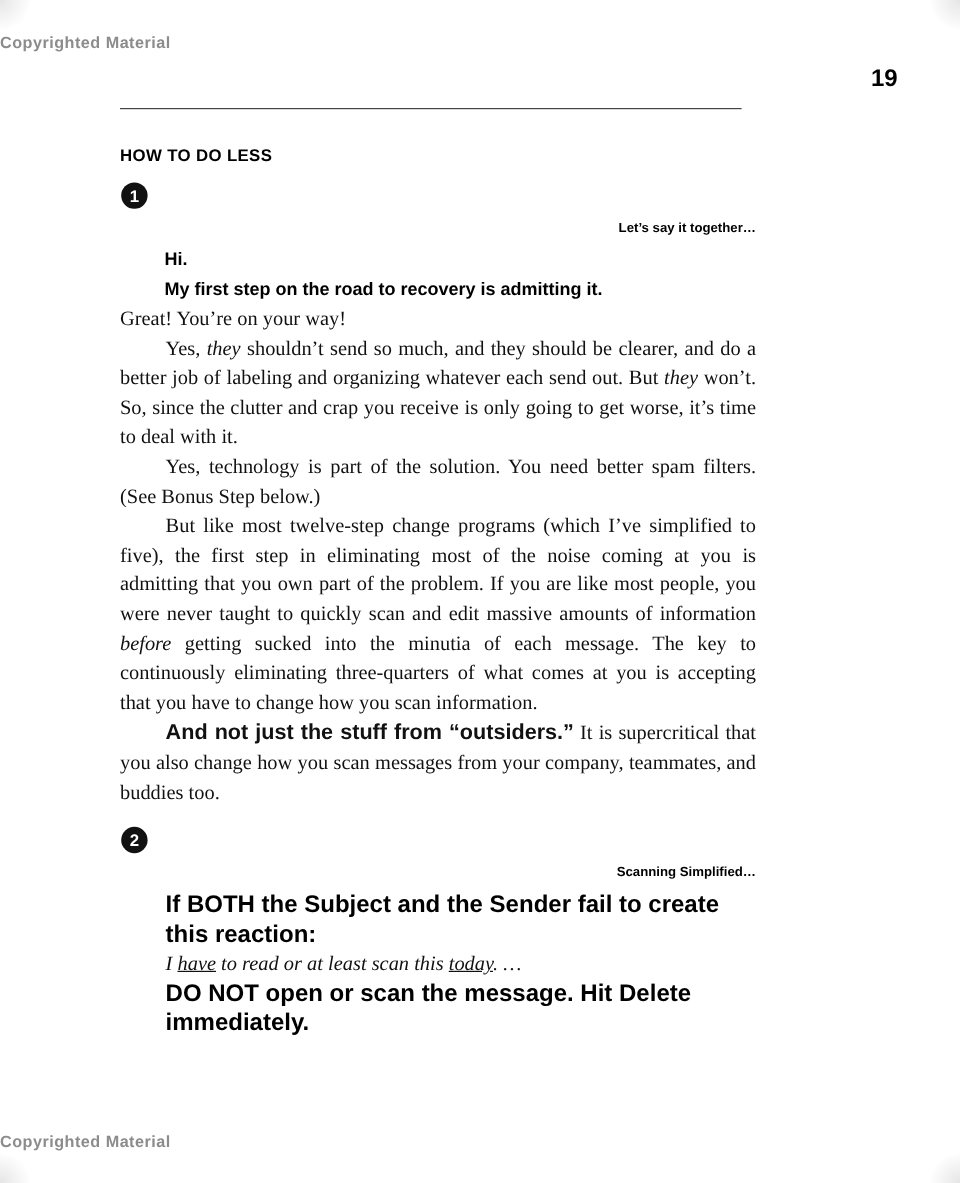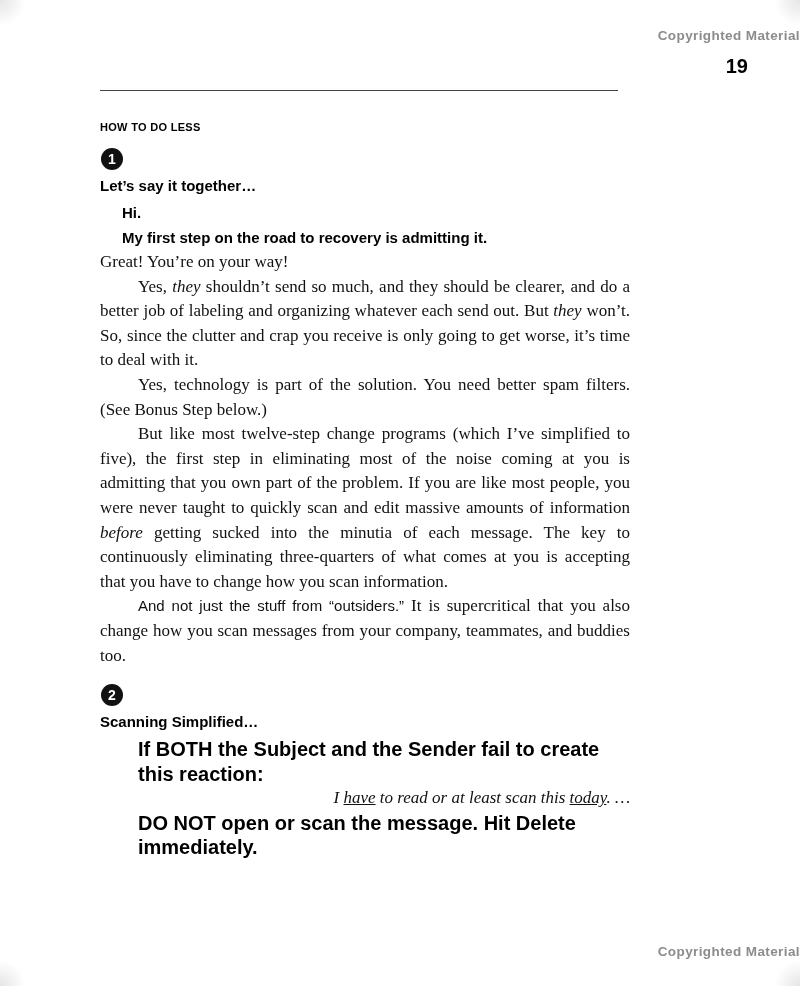--- a/index.html
+++ b/index.html
@@ -15,21 +15,21 @@
     position: absolute; inset: 0;
     background:
       radial-gradient(circle at 0 0, rgba(0,0,0,0.10), rgba(0,0,0,0) 26px),
       radial-gradient(circle at 800px 0, rgba(0,0,0,0.10), rgba(0,0,0,0) 26px),
       radial-gradient(circle at 0 986px, rgba(0,0,0,0.10), rgba(0,0,0,0) 26px),
       radial-gradient(circle at 800px 986px, rgba(0,0,0,0.10), rgba(0,0,0,0) 26px),
       #ffffff;
   }
   .watermark {
     position: absolute; left: 0; width: 100%;
-    text-align: right;
+    text-align: left;
     font-weight: bold; font-size: 13.5px; letter-spacing: 0.4px;
     color: #8c8c8c;
   }
   .watermark.top { top: 28px; }
   .watermark.bottom { top: 944px; }
 
   .header-title {
     position: absolute; top: 57px; left: 100px; width: 518px;
     text-align: right; font-size: 13.5px; color: #000;
   }
@@ -39,59 +39,59 @@
   }
   .header-rule {
     position: absolute; top: 90px; left: 100px; width: 518px;
     border: 0; border-top: 1.2px solid #444; margin: 0;
   }
 
   .content {
     position: absolute; top: 121px; left: 100px; width: 530px;
   }
   .section-heading {
-    font-size: 11px; font-weight: bold; letter-spacing: 0.3px;
+    font-size: 14px; font-weight: bold; letter-spacing: 0.3px;
     margin: 0 0 15px 0; color: #000;
   }
   .step-badge {
     width: 22px; height: 22px; border-radius: 50%;
     background: #111; color: #fff;
     display: flex; align-items: center; justify-content: center;
     font-weight: bold; font-size: 14px;
     margin: 0 0 6px 1px;
   }
   .step-badge.second { margin-top: 16px; }
   .step-title {
-    font-size: 15px; font-weight: bold; line-height: 20px;
-    margin: 0 0 5px 0; color: #000;
+    font-size: 11px; font-weight: bold; line-height: 20px;
+    margin: 0 0 5px 0; color: #000; text-align: right;
   }
   .mantra {
-    margin-left: 22px;
+    margin-left: 37px;
     font-size: 15px; font-weight: bold; line-height: 24.5px; color: #000;
   }
   .body-par {
     font-family: "Liberation Serif", serif;
     font-size: 17px; line-height: 24.6px;
     text-align: justify;
     margin: 0; color: #111;
   }
   .body-par.indent { text-indent: 38px; }
   .bold-lead {
     font-family: "Liberation Sans", sans-serif;
-    font-size: 15px; font-weight: normal;
+    font-size: 18px; font-weight: bold;
   }
   .rule-line {
     margin-left: 38px;
     font-size: 20px; font-weight: bold; line-height: 24.5px; color: #000;
   }
   .mantra-italic {
     margin-left: 38px;
     font-family: "Liberation Serif", serif;
     font-style: italic;
-    font-size: 17px; line-height: 24.5px; color: #111; text-align: right;
+    font-size: 17px; line-height: 24.5px; color: #111;
   }
   .mantra-italic .u { text-decoration: underline; }
   em { }
 </style>
 </head>
 <body>
 
 <div class="page">
 
   <div class="watermark top">Copyrighted Material</div>

